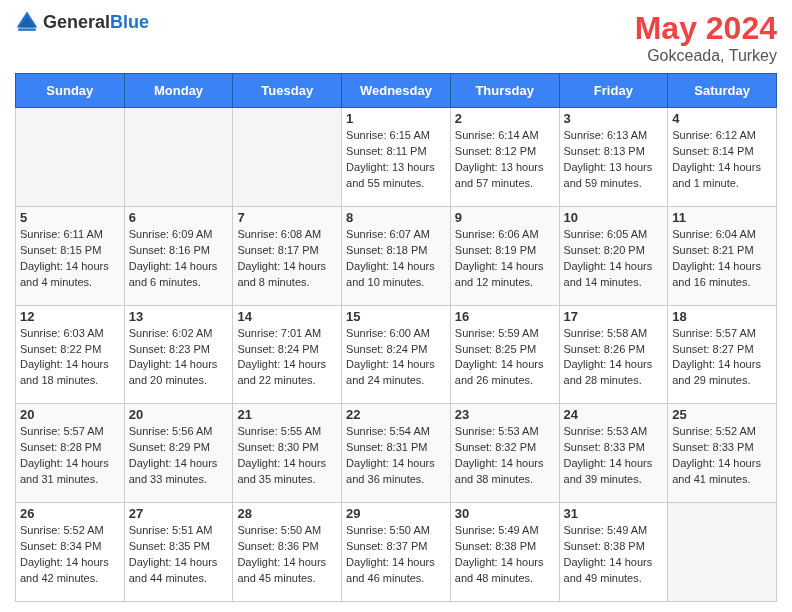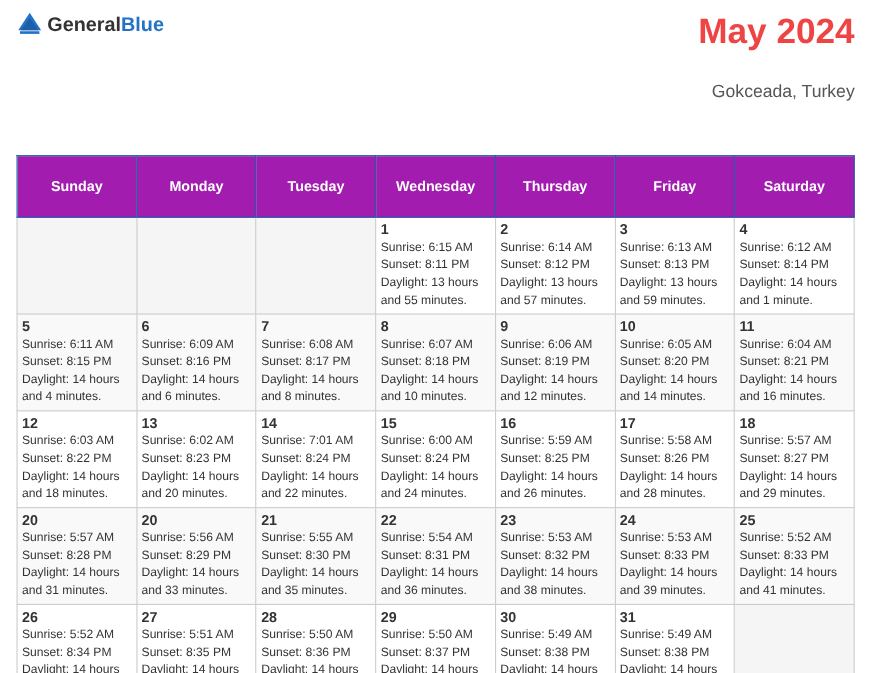--- a/index.html
+++ b/index.html
@@ -9,21 +9,20 @@
       font-family: Arial, sans-serif;
       background: #fff;
       overflow: hidden;
     }
     .page {
       width: 792px;
       height: 612px;
       padding: 10px 15px 10px 15px;
       display: flex;
       flex-direction: column;
-      gap: 40px;
     }
     .header {
       display: flex;
       justify-content: space-between;
       align-items: flex-start;
       margin-bottom: 8px;
     }
     .logo {
       display: flex;
       align-items: center;
@@ -37,36 +36,35 @@
       text-align: right;
     }
     .main-title {
       font-size: 32px;
       font-weight: bold;
       color: #ef4444;
     }
     .subtitle {
       font-size: 16px;
       color: #555;
-      margin-top: 28px;
     }
     .calendar {
       flex: 1;
       border: 1px solid #ccc;
       border-collapse: collapse;
       width: 100%;
       table-layout: fixed;
     }
     .calendar th {
-      background: #a21caf;
+      background: #3b82f6;
       color: #fff;
       text-align: center;
       font-size: 13px;
       font-weight: bold;
-      padding: 20px 2px;
+      padding: 9px 2px;
       border: 1px solid #1a5fa8;
     }
     .calendar td {
       vertical-align: top;
       border: 1px solid #ccc;
       padding: 3px 4px;
       font-size: 10px;
       color: #333;
       height: 88px;
       background: #fff;

